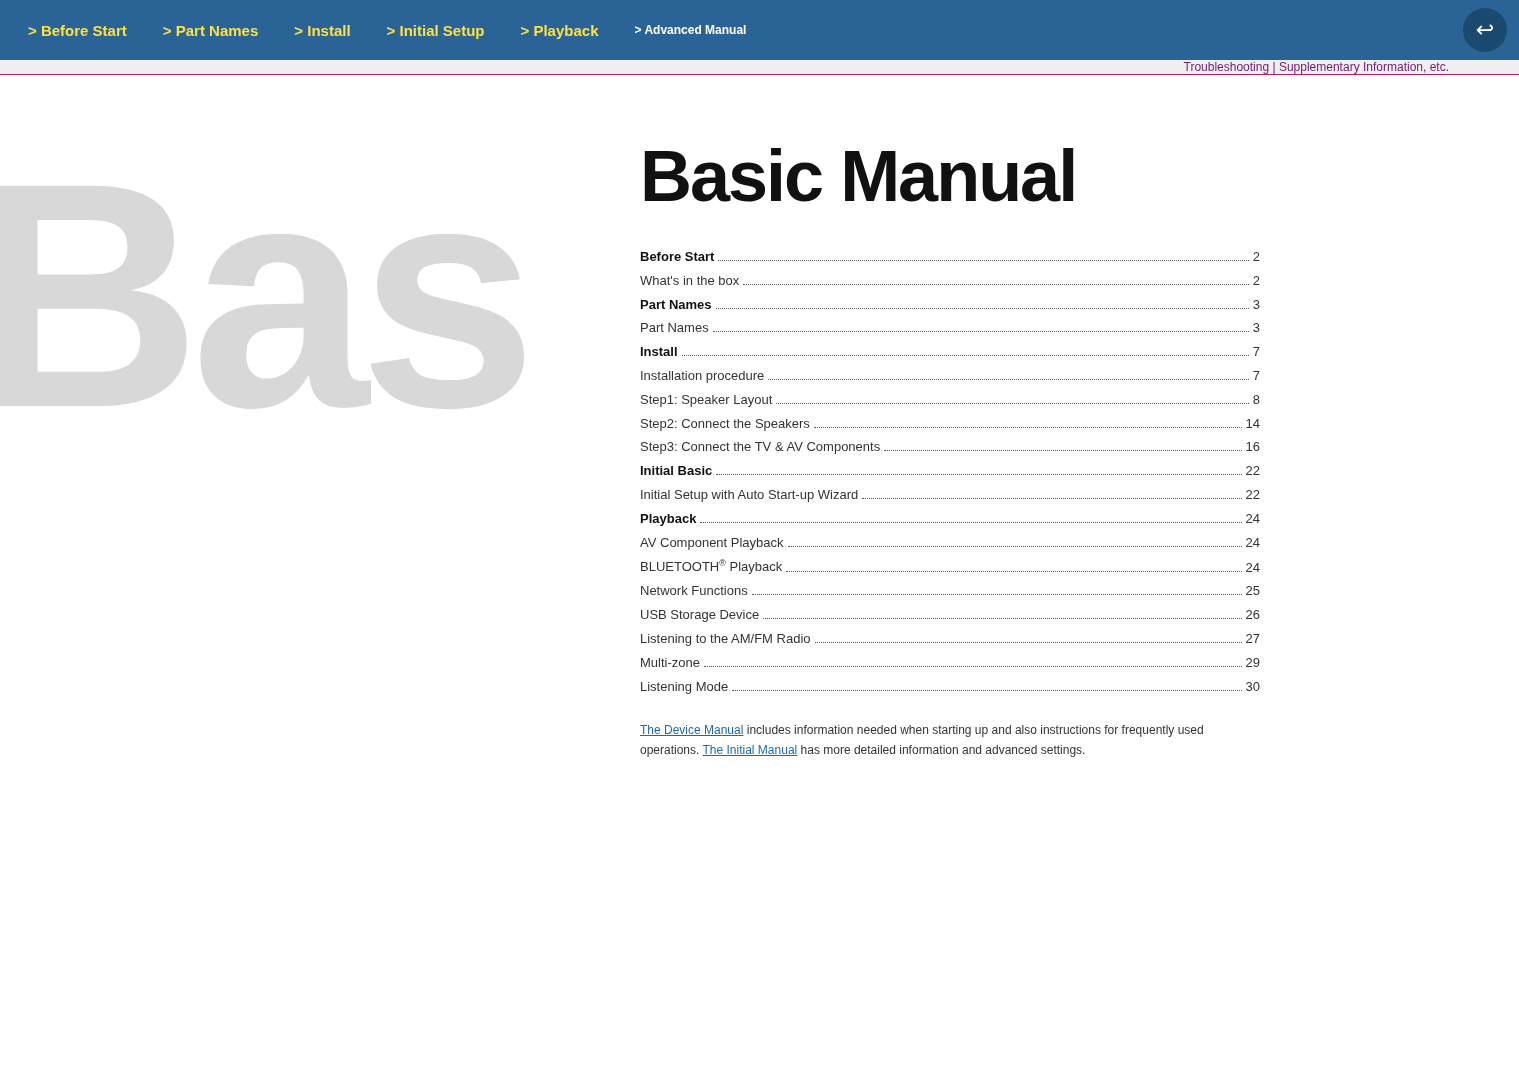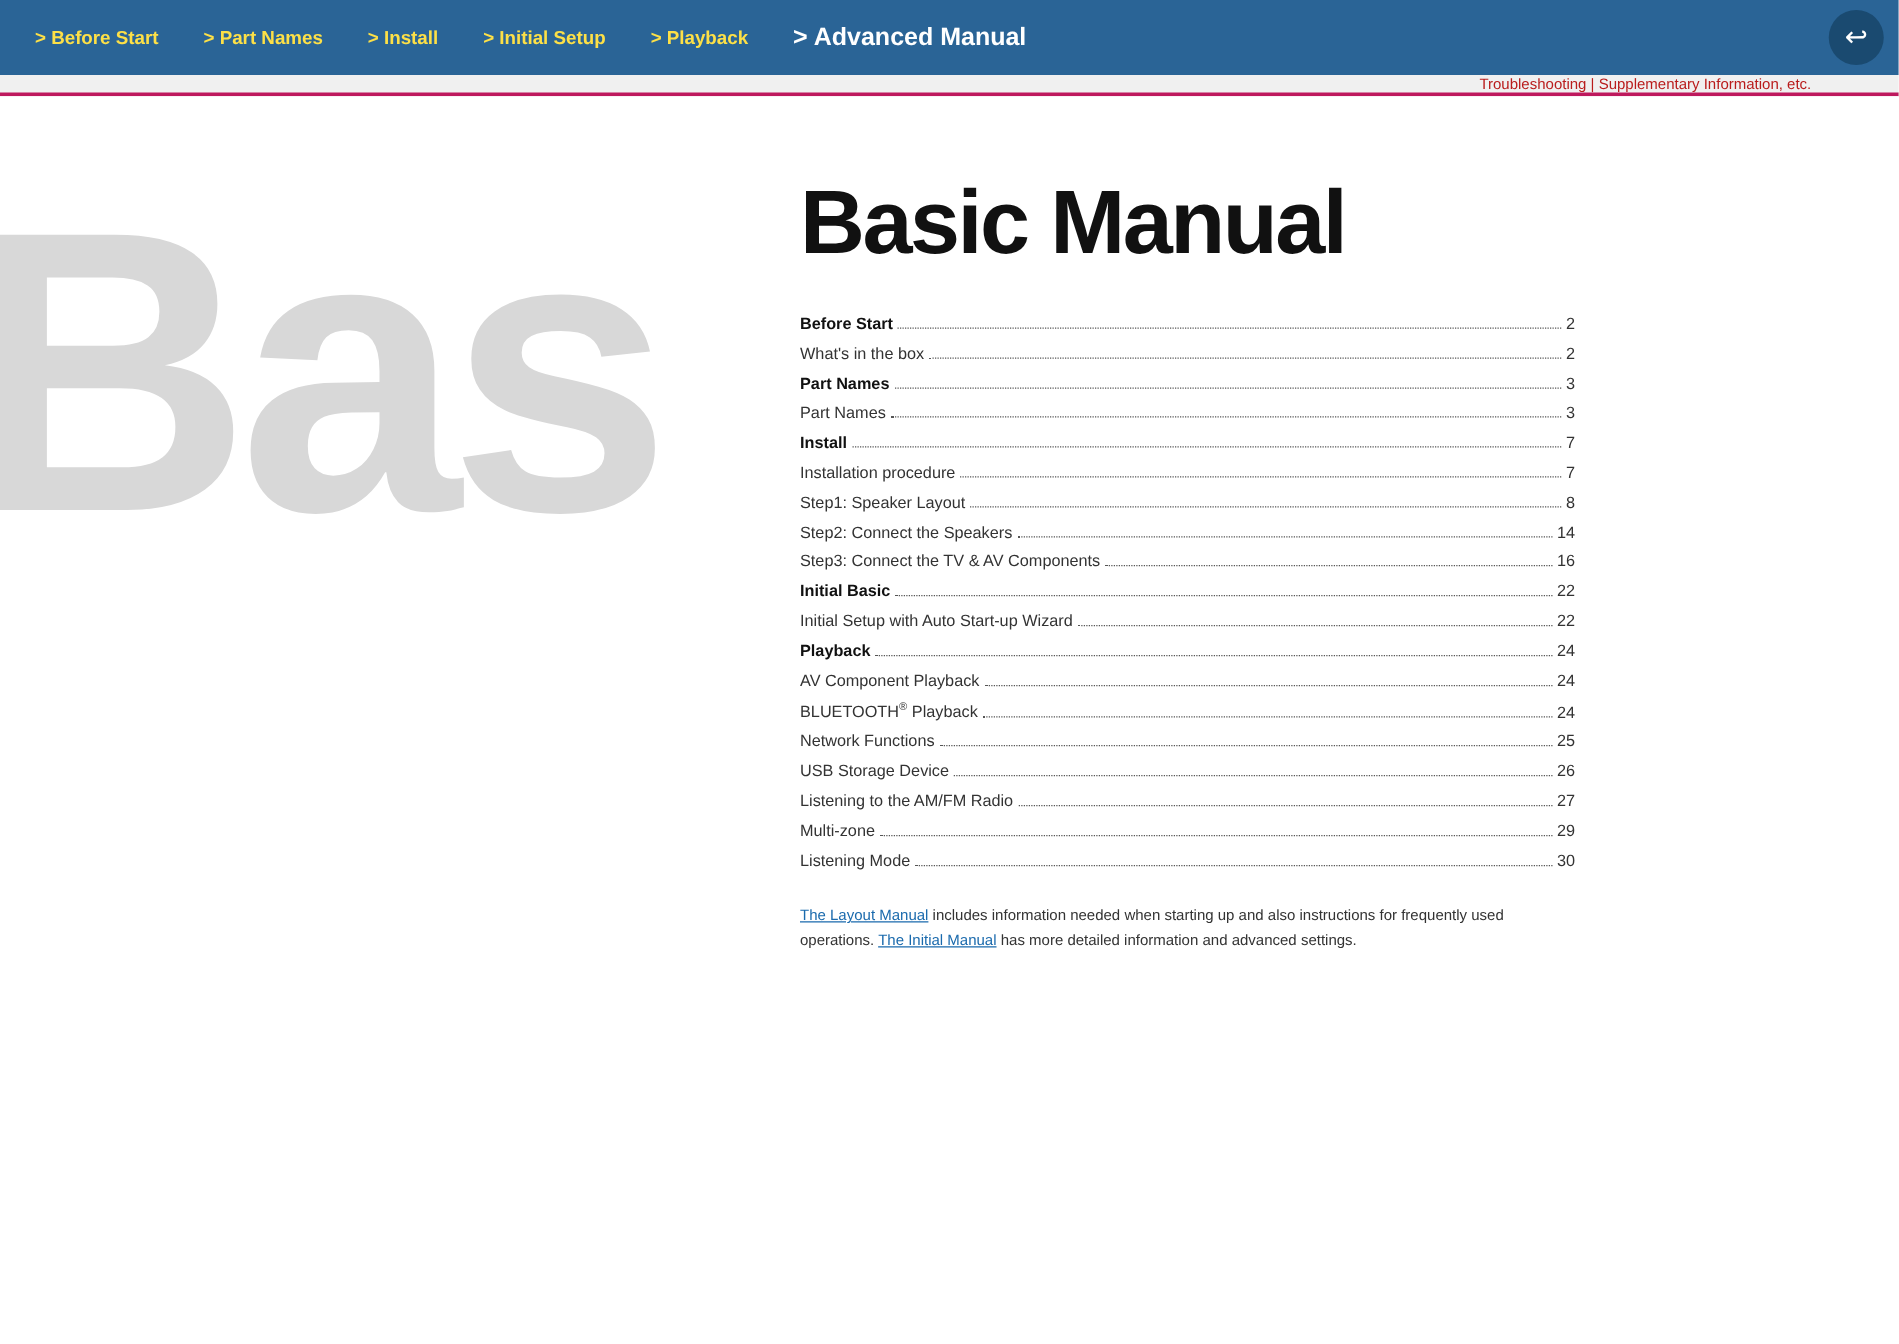--- a/index.html
+++ b/index.html
@@ -28,21 +28,21 @@
     .nav-item {
       color: #fde047;
       font-weight: bold;
       font-size: 15px;
       padding: 0 18px;
       cursor: pointer;
       white-space: nowrap;
     }
     .nav-item.active {
       color: #fff;
-      font-size: 20px;
+      font-size: 12px;
     }
 
     .nav-back-btn {
       position: absolute;
       right: 12px;
       top: 8px;
       background: #1a4a70;
       border-radius: 50%;
       width: 44px;
       height: 44px;
@@ -50,25 +50,25 @@
       align-items: center;
       justify-content: center;
       cursor: pointer;
       color: #fff;
       font-size: 22px;
     }
 
     
     .sub-nav {
       background: #f0f0f0;
-      border-bottom: 3px solid #be185d;
+      border-bottom: 1px solid #be185d;
       padding: 6px 20px 6px auto;
       text-align: right;
       font-size: 12px;
-      color: #b91c1c;
+      color: #701a75;
       padding-right: 70px;
     }
     .sub-nav span {
       cursor: pointer;
     }
 
     
     .main-content {
       display: flex;
       position: relative;
@@ -316,19 +316,19 @@
         <span class="toc-page">29</span>
       </div>
       <div class="toc-item">
         <span class="toc-label">Listening Mode</span>
         <span class="toc-dots"></span>
         <span class="toc-page">30</span>
       </div>
     </div>
 
     <div class="footer-desc">
-      <a>The Layout Manual</a><span> includes information needed when starting up and also instructions for frequently used operations. </span><a>The Initial Manual</a><span> has more detailed information and advanced settings.</span>
+      <a>The Device Manual</a><span> includes information needed when starting up and also instructions for frequently used operations. </span><a>The Initial Manual</a><span> has more detailed information and advanced settings.</span>
     </div>
 
   </div>
 
 
 </div>
 
 </body></html>

